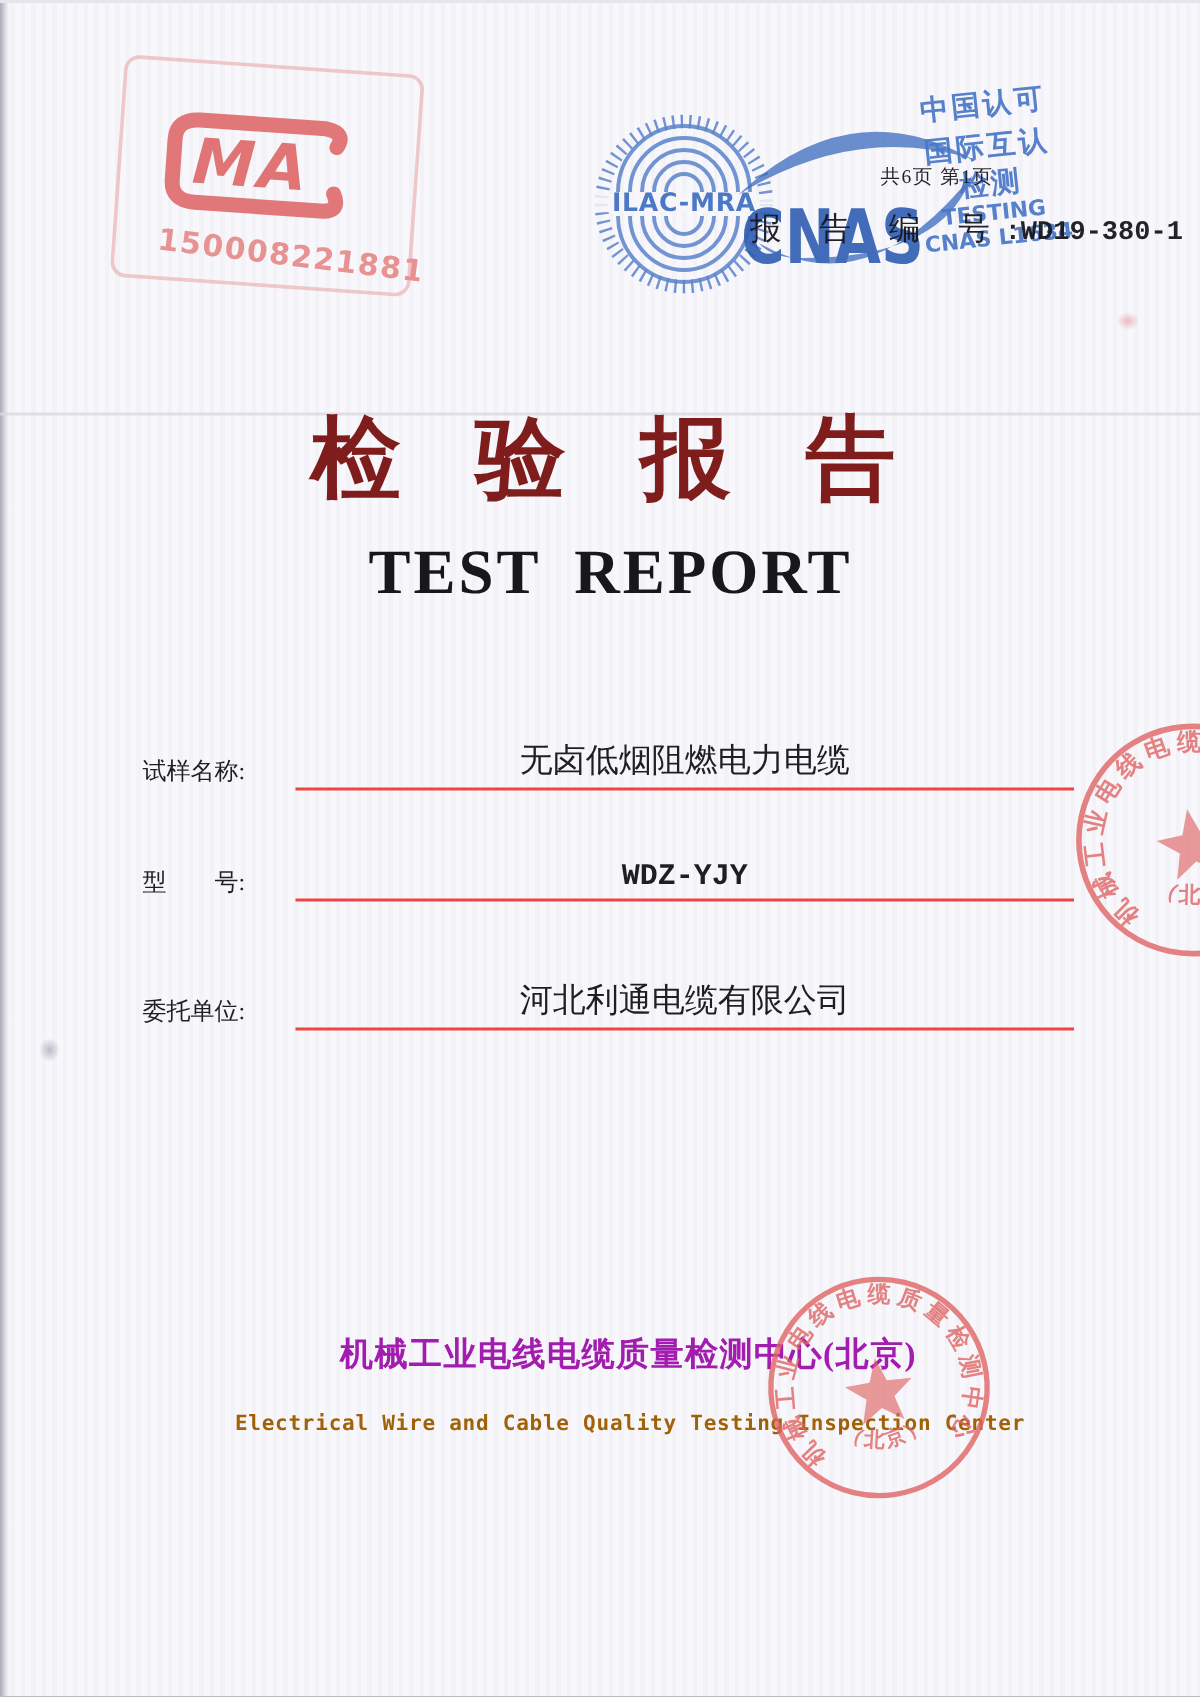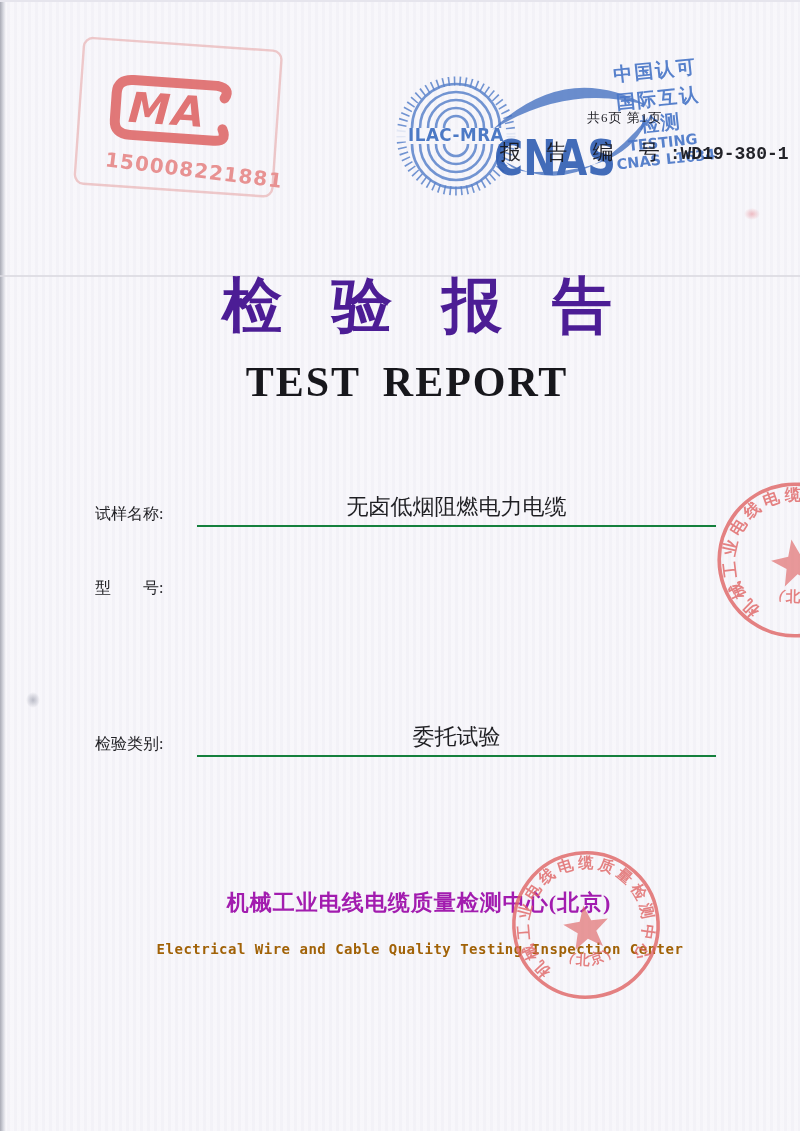--- a/index.html
+++ b/index.html
@@ -49,29 +49,29 @@
   .accred .enl{font-family:"DejaVu Sans",sans-serif;font-size:14.5px;font-weight:bold;line-height:17px;white-space:nowrap;}
 
   
   .page-info{position:absolute;left:587px;top:109px;font-size:13px;letter-spacing:1px;
     color:rgba(22,22,28,.95);z-index:3;white-space:nowrap;}
   .report-no{position:absolute;left:500px;top:138px;z-index:3;white-space:nowrap;color:rgba(22,22,28,.95);}
   .report-no .rl{font-size:21px;letter-spacing:10px;}
   .report-no .rv{font-family:"Liberation Mono","DejaVu Sans Mono",monospace;font-weight:700;font-size:18px;}
 
   
-  .title-cn{position:absolute;left:222px;top:266px;font-size:60px;font-weight:700;
-    letter-spacing:50px;white-space:nowrap;color:#4c1d95;}
+  .title-cn{position:absolute;left:207px;top:266px;font-size:60px;font-weight:700;
+    letter-spacing:50px;white-space:nowrap;color:#7f1d1d;}
   .title-en{position:absolute;left:7px;top:358px;width:800px;text-align:center;
     font-size:42px;font-weight:700;letter-spacing:2px;word-spacing:10px;color:#17171c;}
 
   
   .frow{position:absolute;left:95px;width:621px;height:32px;display:flex;align-items:flex-end;}
   .frow .lbl{flex:0 0 102px;font-size:16px;padding-bottom:2px;white-space:nowrap;}
-  .frow .val{flex:1;border-bottom:2px solid #15803d;text-align:center;font-size:22px;
+  .frow .val{flex:1;border-bottom:2px solid #ef4444;text-align:center;font-size:22px;
     padding-bottom:3px;white-space:nowrap;}
   .frow .val.mono{font-family:"Liberation Mono","DejaVu Sans Mono",monospace;font-weight:600;font-size:20px;}
 
   
   .footer-cn{position:absolute;left:38px;top:888px;width:762px;text-align:center;
     font-size:22px;font-weight:700;letter-spacing:1px;color:#a21caf;}
   .footer-en{position:absolute;left:40px;top:941px;width:760px;text-align:center;
     font-family:"DejaVu Sans Mono","Liberation Mono",monospace;font-weight:700;font-size:14px;
     letter-spacing:.5px;color:#a16207;white-space:nowrap;}
   .footer-en2{top:981px;}
@@ -143,24 +143,25 @@
 
   <div class="title-cn">检验报告</div>
   <div class="title-en">TEST REPORT</div>
 
   <div class="frow" style="top:495px">
     <span class="lbl">试样名称:</span>
     <span class="val">无卤低烟阻燃电力电缆</span>
   </div>
   <div class="frow" style="top:569px">
     <span class="lbl">型　　号:</span>
+    <span class="val mono">WDZ-YJY</span>
   </div>
-  <div class="frow" style="top:725px">
-    <span class="lbl">检验类别:</span>
-    <span class="val">委托试验</span>
+  <div class="frow" style="top:655px">
+    <span class="lbl">委托单位:</span>
+    <span class="val">河北利通电缆有限公司</span>
   </div>
 
   <div class="footer-cn">机械工业电线电缆质量检测中心(北京)</div>
   <div class="footer-en">Electrical Wire and Cable Quality Testing Inspection Center</div>
 
   <svg class="seal seal-right" viewBox="0 0 160 160">
     <defs>
       <path id="sealTopA" d="M 39,121 A 58,58 0 1 1 121,121" fill="none"></path>
       <path id="sealBotA" d="M 43.5,96.3 A 40,40 0 0 0 116.5,96.3" fill="none"></path>
     </defs>

